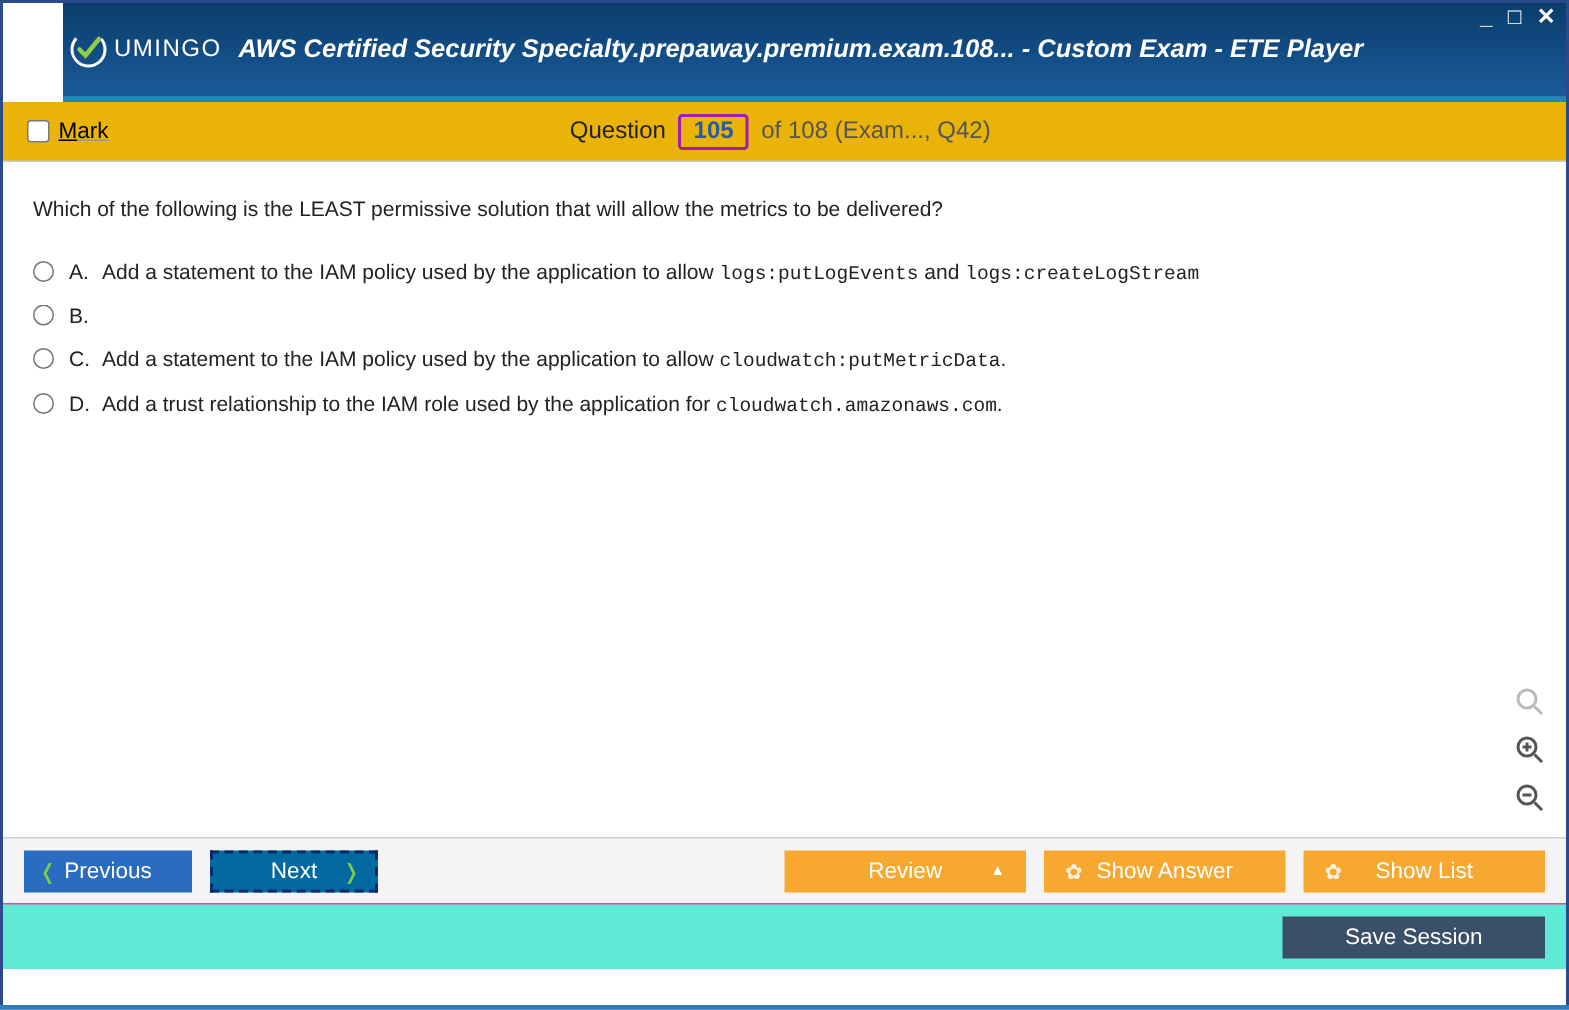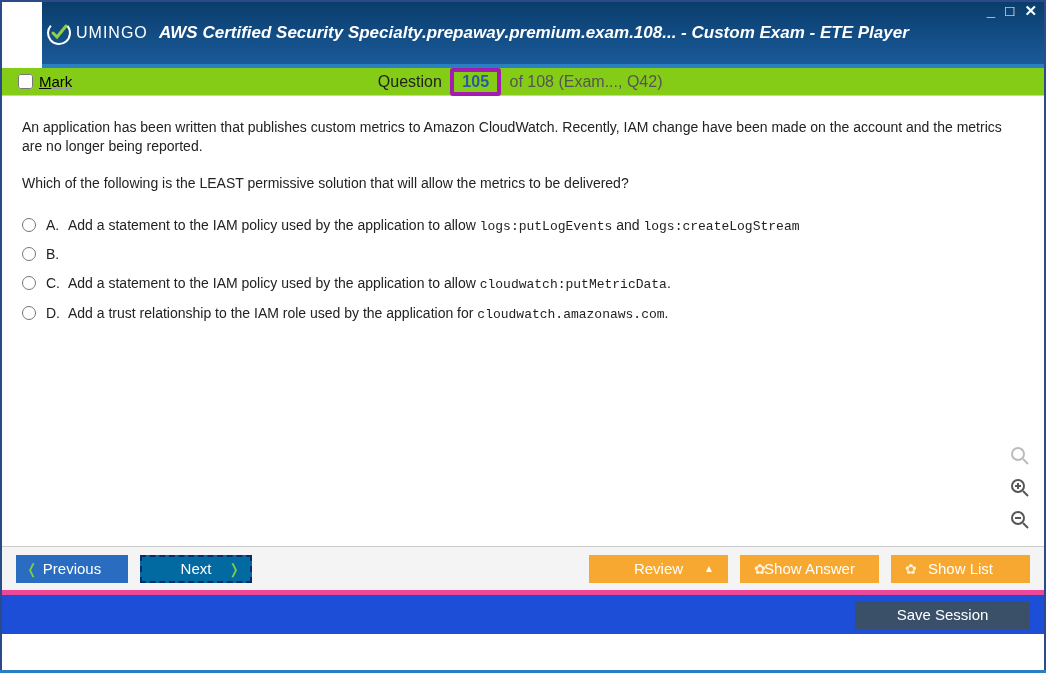--- a/index.html
+++ b/index.html
@@ -6,49 +6,49 @@
   body { font-family: "Segoe UI", Tahoma, sans-serif; font-size: 13px; background: #fff; width: 1046px; height: 673px; overflow: hidden; border: 2px solid #2a4a8a; }
   
   .window-controls { position: absolute; top: 2px; right: 6px; color: #fff; font-size: 15px; font-weight: bold; letter-spacing: 3px; z-index: 10; }
   .window-controls span { cursor: pointer; }
   
   .title-bar { background: linear-gradient(to bottom, #0a3d6b 0%, #1a5a9a 100%); height: 66px; display: flex; align-items: center; padding: 0 4px; border-bottom: 4px solid #2a7fc0; margin-left: 40px; }
   .logo { display: flex; align-items: center; color: #fff; font-size: 16px; letter-spacing: 1px; }
   .logo svg { margin-right: 4px; }
   .title { flex: 1; text-align: center; color: #fff; font-size: 17px; font-weight: 600; font-style: italic; }
   
-  .subheader { background: #84cc16; border-bottom: 1px solid #ccc; height: 28px; display: flex; align-items: center; padding: 0 16px; }
+  .subheader { background: #eab308; border-bottom: 1px solid #ccc; height: 40px; display: flex; align-items: center; padding: 0 16px; }
   .mark-wrap { display: flex; align-items: center; font-size: 15px; }
   .mark-wrap input { width: 15px; height: 15px; margin-right: 6px; }
   .mark-wrap label { text-decoration: underline; text-decoration-color: #999; }
   .q-center { flex: 1; text-align: center; font-size: 16px; color: #555; }
   .q-center .q-label { font-weight: 400; color: #222; }
-  .q-center .q-num { display: inline-block; border: 4px solid #a21caf; border-radius: 3px; padding: 1px 8px; color: #2a5aa0; font-weight: 600; margin: 0 4px; }
+  .q-center .q-num { display: inline-block; border: 2px solid #a21caf; border-radius: 3px; padding: 1px 8px; color: #2a5aa0; font-weight: 600; margin: 0 4px; }
   
   .content { padding: 22px 20px; height: 450px; overflow: auto; position: relative; font-size: 14px; color: #222; }
   .q-text { margin-bottom: 18px; line-height: 1.35; }
   .answers { }
   .answer-row { display: flex; align-items: flex-start; padding: 4px 0; line-height: 1.5; }
   .answer-row input[type=radio] { margin-top: 3px; margin-right: 10px; width: 14px; height: 14px; }
   .answer-letter { width: 22px; flex-shrink: 0; }
   .answer-text code { font-family: "Courier New", monospace; font-size: 13px; }
   
   .zoom-tools { position: absolute; right: 12px; bottom: 14px; display: flex; flex-direction: column; gap: 8px; }
   .zoom-btn { width: 24px; height: 24px; display: flex; align-items: center; justify-content: center; color: #888; font-size: 18px; cursor: pointer; }
   
   .footer1 { background: #f4f4f4; border-top: 1px solid #ccc; height: 44px; display: flex; align-items: center; padding: 0 14px; gap: 12px; }
-  .footer2 { background: #1d4ed8; border-top: 5px solid #ec4899; height: 44px; display: flex; align-items: center; justify-content: flex-end; padding: 0 14px; gap: 12px; }
+  .footer2 { background: #5eead4; border-top: 1px solid #ec4899; height: 44px; display: flex; align-items: center; justify-content: flex-end; padding: 0 14px; gap: 12px; }
   
   .btn { height: 28px; display: inline-flex; align-items: center; justify-content: center; font-size: 15px; cursor: pointer; border: none; position: relative; }
   .btn-blue { background: #2a6cc0; color: #fff; width: 112px; }
   .btn-blue .chev { color: #7fd040; font-size: 14px; position: absolute; }
   .btn-blue .chev.left { left: 10px; }
   .btn-blue .chev.right { right: 10px; }
   .btn-next { border: 2px dashed #0a2a6a; background: #0369a1; }
-  .btn-orange { background: #f7a830; color: #fff; width: 139px; }
+  .btn-orange { background: #f7a830; color: #fff; width: 161px; }
   .btn-orange .chev-up { position: absolute; right: 14px; font-size: 10px; }
   .btn-orange .icon-left { position: absolute; left: 14px; font-size: 14px; opacity: 0.85; }
   .btn-dark { background: #3a5068; color: #fff; width: 175px; font-size: 15px; }
   .spacer { flex: 1; }
   
   .border-bottom-blue { border-bottom: 3px solid #2a7fc0; position: absolute; bottom: 0; left: 0; right: 0; height: 0; }
 </style>
 </head>
 <body>
 
@@ -77,21 +77,20 @@
   </div>
   <div class="q-center">
     <span class="q-label">Question</span>
     <span class="q-num">105</span>
     <span>of 108 (Exam..., Q42)</span>
   </div>
   <div style="width:60px"></div>
 </div>
 
 <div class="content">
-  <p class="q-text">An application has been written that publishes custom metrics to Amazon CloudWatch. Recently, IAM change have been made on the account and the metrics are no longer being reported.</p>
   <p class="q-text">Which of the following is the LEAST permissive solution that will allow the metrics to be delivered?</p>
   <div class="answers" id="answers">
       <div class="answer-row">
         <input type="radio" name="ans" style="">
         <span class="answer-letter">A.</span>
         <span class="answer-text">Add a statement to the IAM policy used by the application to allow <code>logs:putLogEvents</code> and <code>logs:createLogStream</code></span>
       </div>
       <div class="answer-row">
         <input type="radio" name="ans" style="">
         <span class="answer-letter">B.</span>

